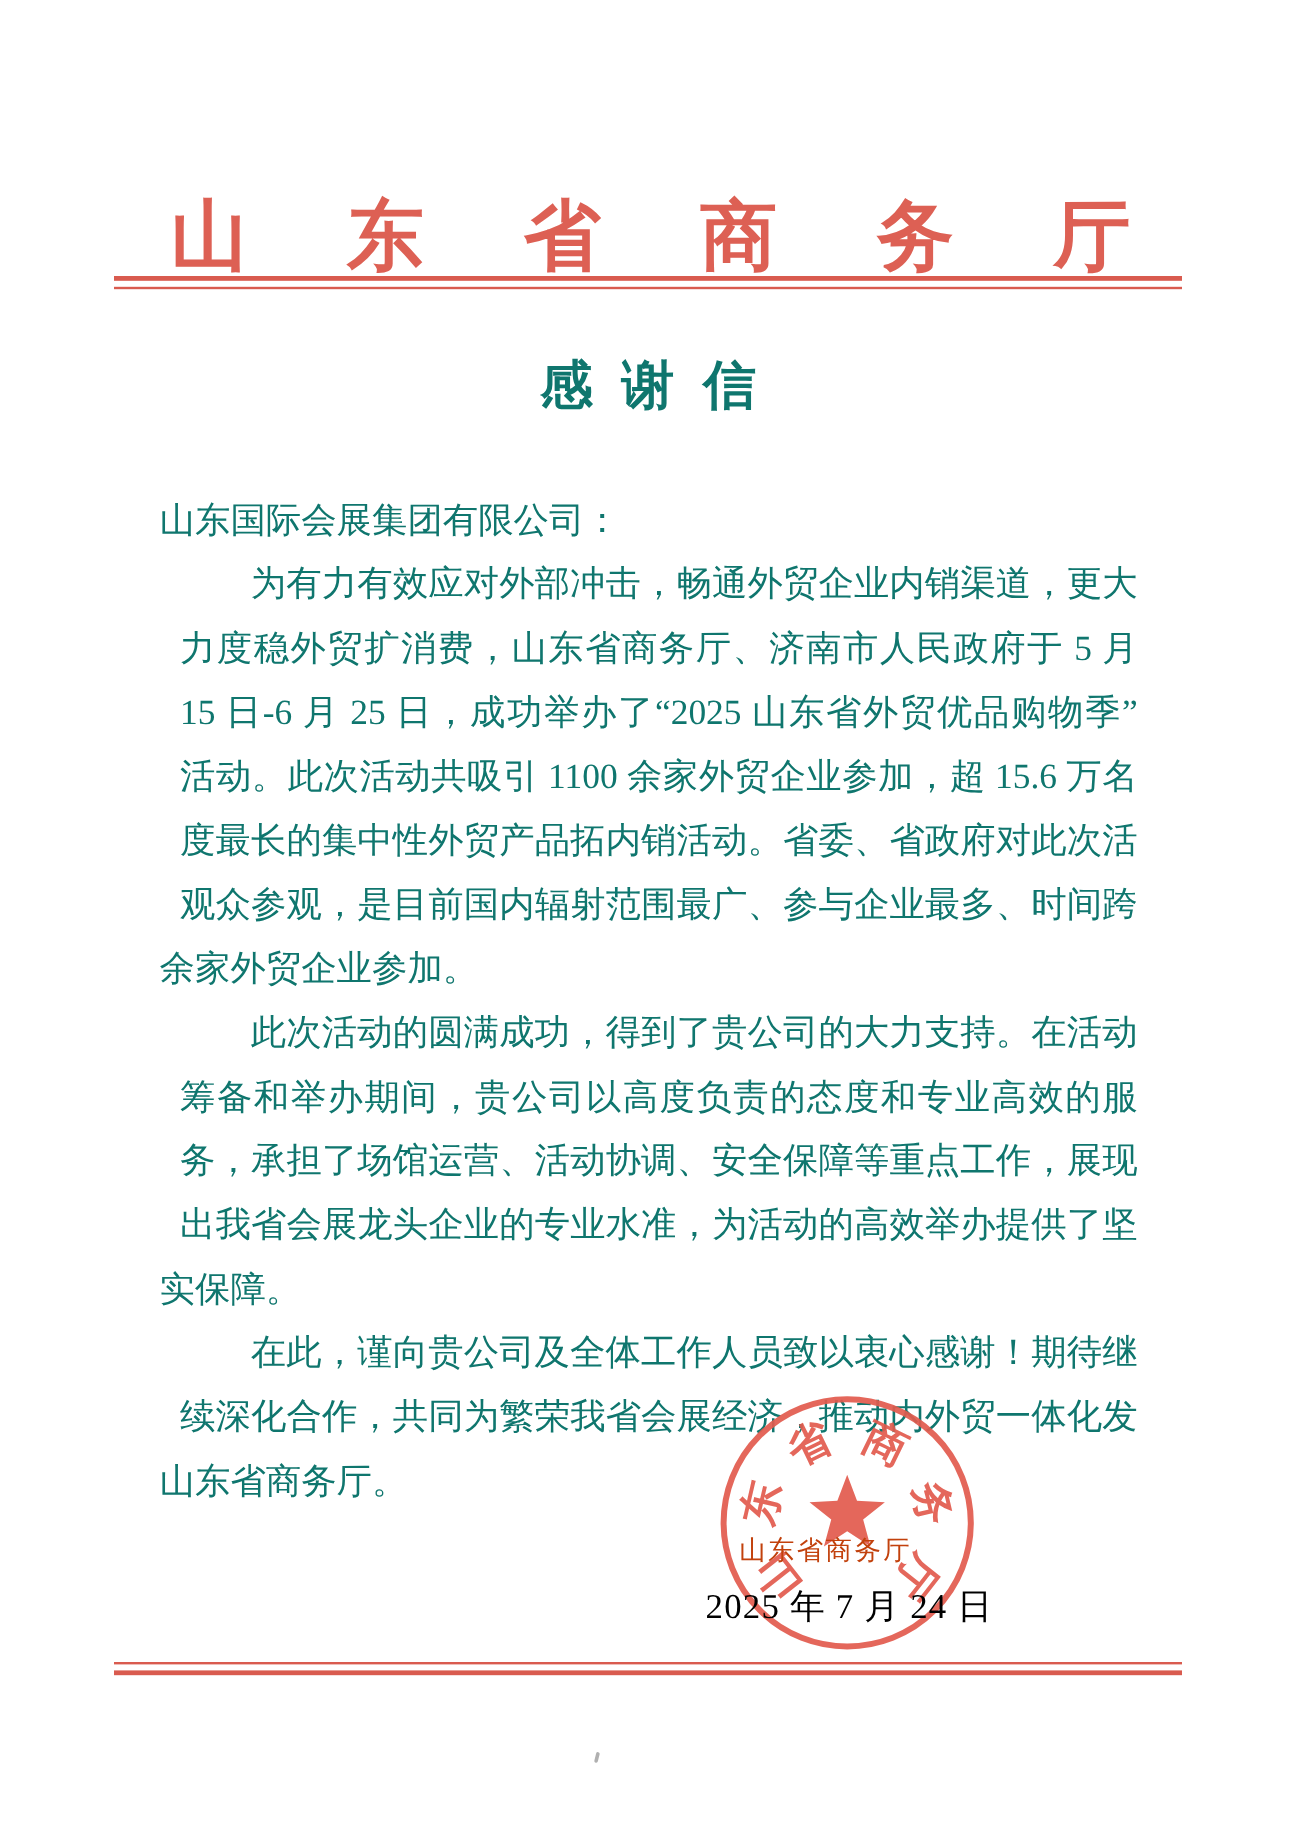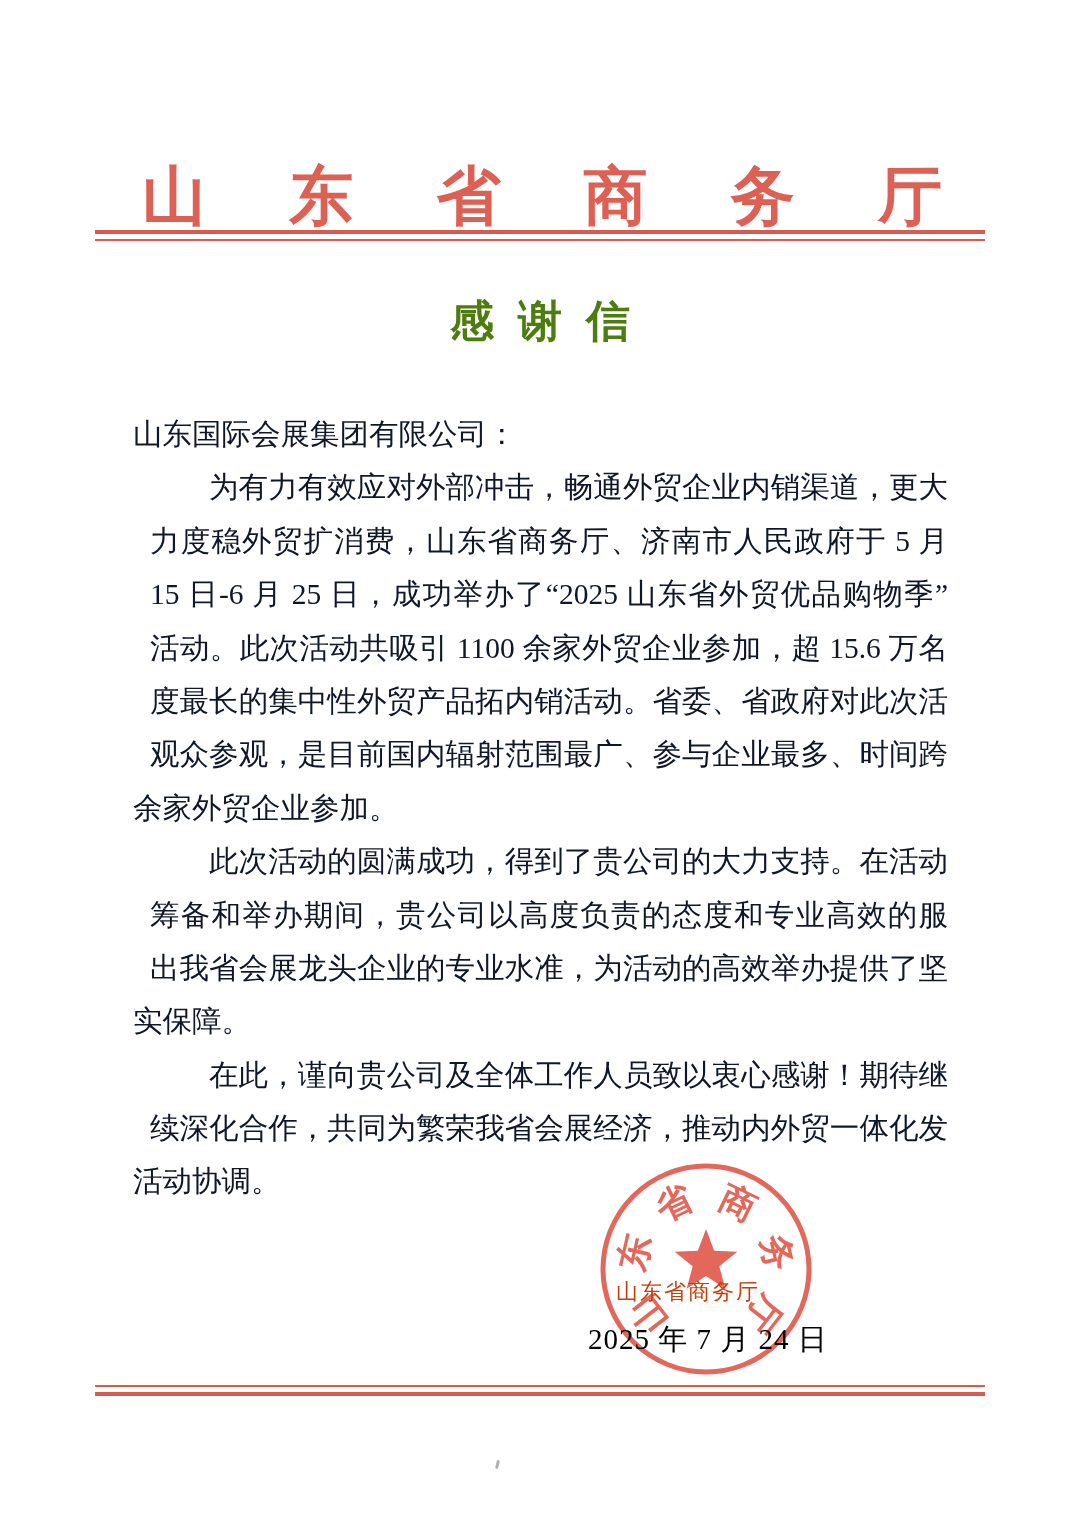--- a/index.html
+++ b/index.html
@@ -16,27 +16,27 @@
   }
   .letterhead span{display:block;}
   .rule{position:absolute;left:95px;width:890px;background:#d95b4f;}
   .rule.top-thick{top:230px;height:4px;}
   .rule.top-thin{top:239px;height:2px;}
   .rule.bot-thin{top:1385px;height:2px;}
   .rule.bot-thick{top:1392px;height:4px;}
   
   .title{
     position:absolute;left:0;top:292px;width:1080px;text-align:center;
-    font-size:44px;font-weight:bold;color:#4d7c0f;
+    font-size:44px;font-weight:bold;color:#0f766e;
     letter-spacing:24px;padding-left:24px;box-sizing:border-box;
   }
   
   .body{
     position:absolute;left:133px;top:408px;width:815px;
-    font-size:29.5px;color:#0f172a;
+    font-size:29.5px;color:#0f766e;
   }
   .line{height:53.4px;line-height:53.4px;}
   .line.j{text-align:justify;text-align-last:justify;text-justify:inter-character;margin-left:17px;}
   .line.ind{text-indent:59px;}
   
   .sig-name{
     position:absolute;left:616px;top:1272px;font-size:22px;line-height:40px;
     color:#c2410c;letter-spacing:2px;z-index:3;
   }
   .sig-date{
@@ -76,25 +76,26 @@
     <div class="line">山东国际会展集团有限公司：</div>
     <div class="line ind j">为有力有效应对外部冲击，畅通外贸企业内销渠道，更大</div>
     <div class="line j">力度稳外贸扩消费，山东省商务厅、济南市人民政府于 5 月</div>
     <div class="line j">15 日-6 月 25 日，成功举办了“2025 山东省外贸优品购物季”</div>
     <div class="line j">活动。此次活动共吸引 1100 余家外贸企业参加，超 15.6 万名</div>
     <div class="line j">度最长的集中性外贸产品拓内销活动。省委、省政府对此次活</div>
     <div class="line j">观众参观，是目前国内辐射范围最广、参与企业最多、时间跨</div>
     <div class="line">余家外贸企业参加。</div>
     <div class="line ind j">此次活动的圆满成功，得到了贵公司的大力支持。在活动</div>
     <div class="line j">筹备和举办期间，贵公司以高度负责的态度和专业高效的服</div>
+    <div class="line j">务，承担了场馆运营、活动协调、安全保障等重点工作，展现</div>
     <div class="line j">出我省会展龙头企业的专业水准，为活动的高效举办提供了坚</div>
     <div class="line">实保障。</div>
     <div class="line ind j">在此，谨向贵公司及全体工作人员致以衷心感谢！期待继</div>
     <div class="line j">续深化合作，共同为繁荣我省会展经济，推动内外贸一体化发</div>
-    <div class="line">活动协调。</div>
+    <div class="line">山东省商务厅。</div>
   </div>
 
   <svg class="seal" viewBox="0 0 222 222">
     <circle cx="111" cy="111" r="103" fill="none" stroke="#e25b4e" stroke-width="5"></circle>
     <polygon fill="#e25b4e" points="111,71 119.2,92.7 142.4,93.8 124.3,108.3 130.4,130.7 111,118 91.6,130.7 97.7,108.3 79.6,93.8 102.8,92.7"></polygon>
     <text x="0" y="0" text-anchor="middle" dominant-baseline="central" transform="translate(53.5,155.9) rotate(-128)">山</text>
     <text x="0" y="0" text-anchor="middle" dominant-baseline="central" transform="translate(39.9,94.6) rotate(-77)">东</text>
     <text x="0" y="0" text-anchor="middle" dominant-baseline="central" transform="translate(79,45.4) rotate(-26)">省</text>
     <text x="0" y="0" text-anchor="middle" dominant-baseline="central" transform="translate(143,45.4) rotate(26)">商</text>
     <text x="0" y="0" text-anchor="middle" dominant-baseline="central" transform="translate(182.1,94.6) rotate(77)">务</text>

